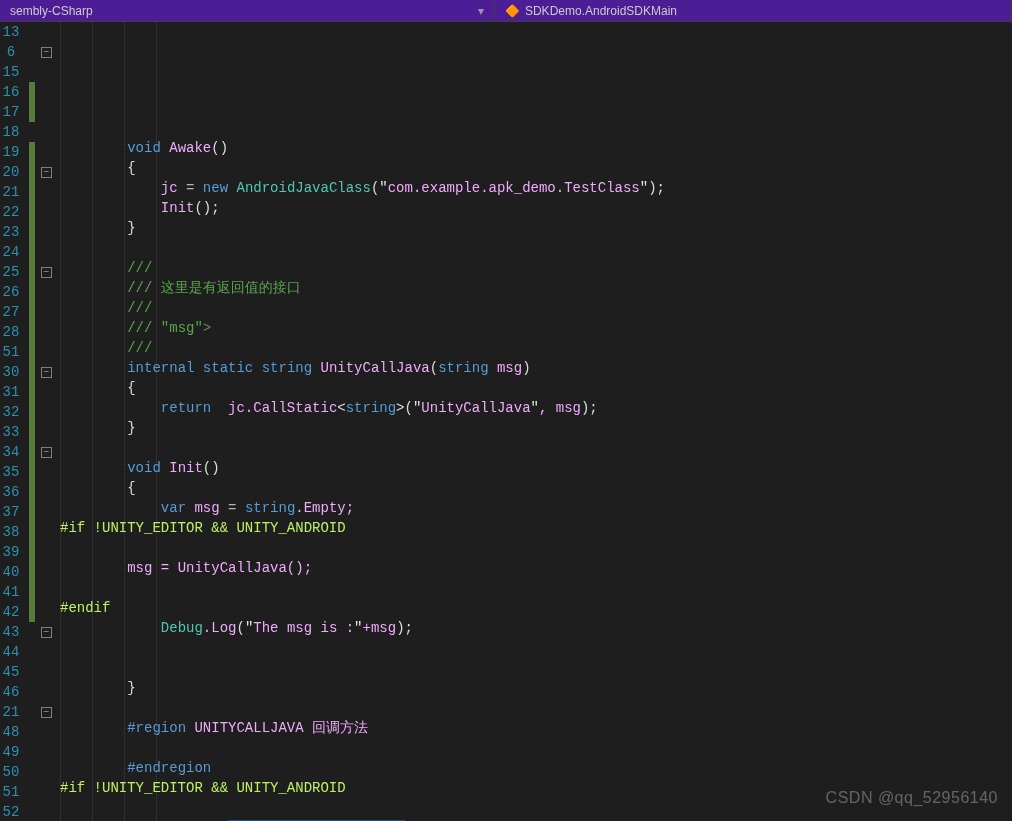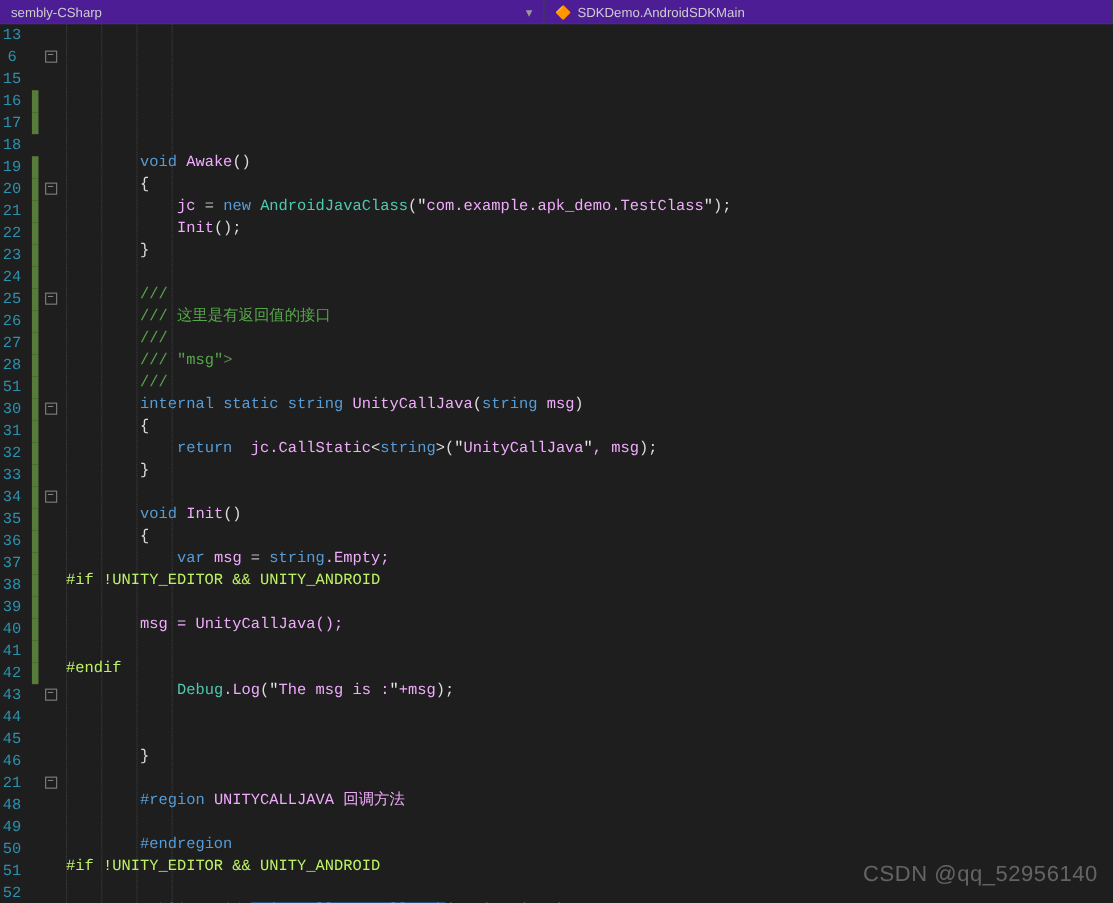--- a/index.html
+++ b/index.html
@@ -102,21 +102,21 @@
   .pn { color: #dcdcdc; }
   .pn2 { color: #b4b4b4; }
   .sel { background: #264f78; }
   .dir { color: #bef264; }
   .watermark {
     position: absolute;
     right: 14px;
     bottom: 14px;
     color: rgba(230,230,230,0.35);
     font-family: Arial, sans-serif;
-    font-size: 20px;
+    font-size: 16px;
     letter-spacing: 0.5px;
   }
 </style>
 </head>
 <body>
 
 <div class="tabbar">
   <div class="tab first">
     <span>sembly-CSharp</span>
     <span class="chevron">▾</span>

